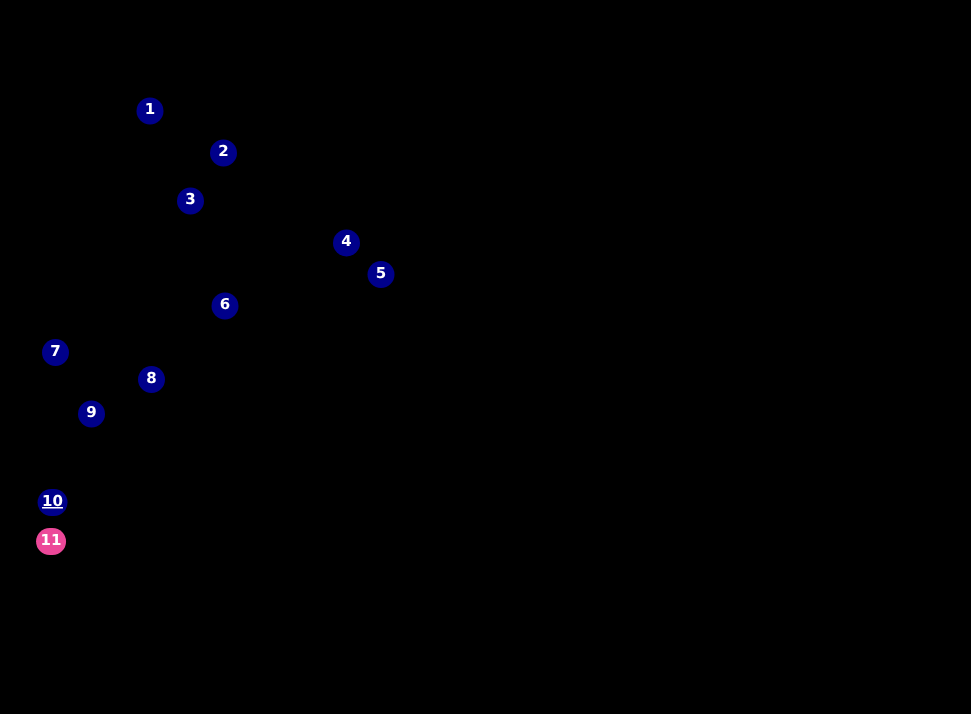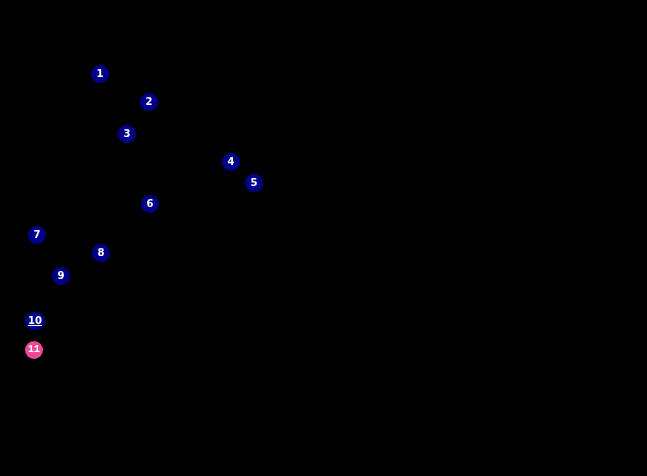--- a/index.html
+++ b/index.html
@@ -45,16 +45,16 @@
   <div>
     <div class="marker" style="left: 100px; top: 74px; background: rgb(0, 0, 139); color: rgb(255, 255, 255);">1</div>
     <div class="marker" style="left: 149px; top: 102px; background: rgb(0, 0, 139); color: rgb(255, 255, 255);">2</div>
     <div class="marker" style="left: 127px; top: 134px; background: rgb(0, 0, 139); color: rgb(255, 255, 255);">3</div>
     <div class="marker" style="left: 231px; top: 162px; background: rgb(0, 0, 139); color: rgb(255, 255, 255);">4</div>
     <div class="marker" style="left: 254px; top: 183px; background: rgb(0, 0, 139); color: rgb(255, 255, 255);">5</div>
     <div class="marker" style="left: 150px; top: 204px; background: rgb(0, 0, 139); color: rgb(255, 255, 255);">6</div>
     <div class="marker" style="left: 37px; top: 235px; background: rgb(0, 0, 139); color: rgb(255, 255, 255);">7</div>
     <div class="marker" style="left: 101px; top: 253px; background: rgb(0, 0, 139); color: rgb(255, 255, 255);">8</div>
     <div class="marker" style="left: 61px; top: 276px; background: rgb(0, 0, 139); color: rgb(255, 255, 255);">9</div>
-    <div class="marker" style="left: 35px; top: 321px; background: rgb(0, 0, 139); color: rgb(255, 255, 255); text-decoration: underline;">10</div>
-    <div class="marker" style="left: 34px; top: 350px; background: #ec4899; color: rgb(255, 255, 255); font-family: Liberation Mono, monospace;">11</div>
+    <div class="marker" style="left: 35px; top: 335px; background: rgb(0, 0, 139); color: rgb(255, 255, 255); text-decoration: underline;">10</div>
+    <div class="marker" style="left: 34px; top: 361px; background: #ec4899; color: rgb(255, 255, 255);">11</div>
   </div>
 </div>
 
 </body></html>

